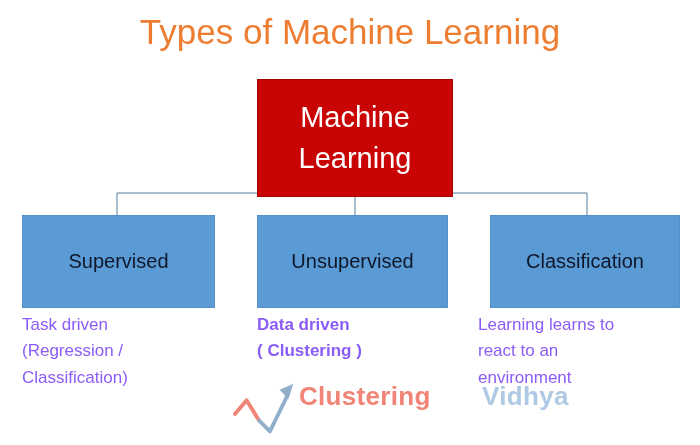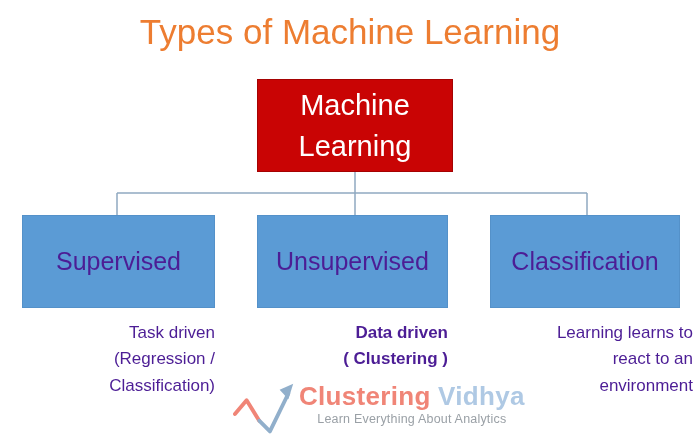--- a/index.html
+++ b/index.html
@@ -20,53 +20,53 @@
     color: var(--title, #ED7D31);
   }
 
   .connectors {
     position: absolute; left: 0; top: 0;
   }
 
   .root-box {
     position: absolute;
     left: 257px; top: 79px;
-    width: 196px; height: 93px;
+    width: 196px; height: 118px;
     background: var(--root-box, #C90404);
     border: 1px solid #a50202;
     box-sizing: border-box;
     color: #ffffff;
     display: flex; align-items: center; justify-content: center;
     text-align: center;
     font-size: 29px;
     line-height: 1.4;
     white-space: pre-line;
   }
 
   .child-box {
     position: absolute;
     top: 215px; height: 93px;
     background: var(--child-box, #5B9BD5);
     border: 1px solid #5491c9;
     box-sizing: border-box;
-    color: #4c1d95;
+    color: #0f172a;
     display: flex; align-items: center; justify-content: center;
     text-align: center;
-    font-size: 25px;
+    font-size: 20px;
   }
   .child-box.c0 { left: 22px;  width: 193px; }
   .child-box.c1 { left: 257px; width: 191px; }
   .child-box.c2 { left: 490px; width: 190px; }
 
   .desc {
     position: absolute;
-    top: 320px;
-    text-align: right;
+    top: 312px;
+    text-align: left;
     font-size: 17px;
-    color: #4c1d95;
+    color: #8b5cf6;
     line-height: 1.55;
     white-space: pre-line;
   }
   .desc.d0 { left: 22px;  width: 193px; }
   .desc.d1 { left: 257px; width: 191px; font-weight: bold; }
   .desc.d2 { left: 478px; width: 215px; }
 
   .logo {
     position: absolute;
     left: 233px; top: 380px;
@@ -75,21 +75,21 @@
   }
   .logo-icon { width: 68px; height: 62px; flex: 0 0 auto; }
   .logo-text { margin-left: -2px; margin-top: 3px; }
   .logo-name {
     font-size: 26px;
     font-weight: 700;
     letter-spacing: 0.3px;
     line-height: 1.05;
   }
   .logo-name .part1 { color: var(--logo-primary, #F08577); }
-  .logo-name .part2 { color: var(--logo-secondary, #AFC9E4); }
+  .logo-name .part2 { color: var(--logo-secondary, #AFC9E4); margin-left: 44px; }
   .logo-tagline {
     font-size: 12.5px;
     color: #9aa0a6;
     margin-top: 2px;
     letter-spacing: 0.2px;
     text-align: center;
   }
 </style>
 </head>
 <body>
@@ -122,15 +122,14 @@
 environment</div>
 
 <div class="logo">
   <svg class="logo-icon" viewBox="0 0 70 62">
     <polyline points="2,34 14,20 27,41" fill="none" stroke="#F08577" stroke-width="4" stroke-linecap="round" stroke-linejoin="round"></polyline>
     <polyline points="27,41 38,52 57,13" fill="none" stroke="#91AFCB" stroke-width="4" stroke-linecap="round" stroke-linejoin="round"></polyline>
     <polygon points="62,3 48,9 57,19" fill="#91AFCB"></polygon>
   </svg>
   <div class="logo-text">
     <div class="logo-name"><span class="part1">Clustering</span><span> </span><span class="part2">Vidhya</span></div>
-    <div class="logo-tagline">Learn Everything About Analytics</div>
   </div>
 </div>
 
 </body></html>

